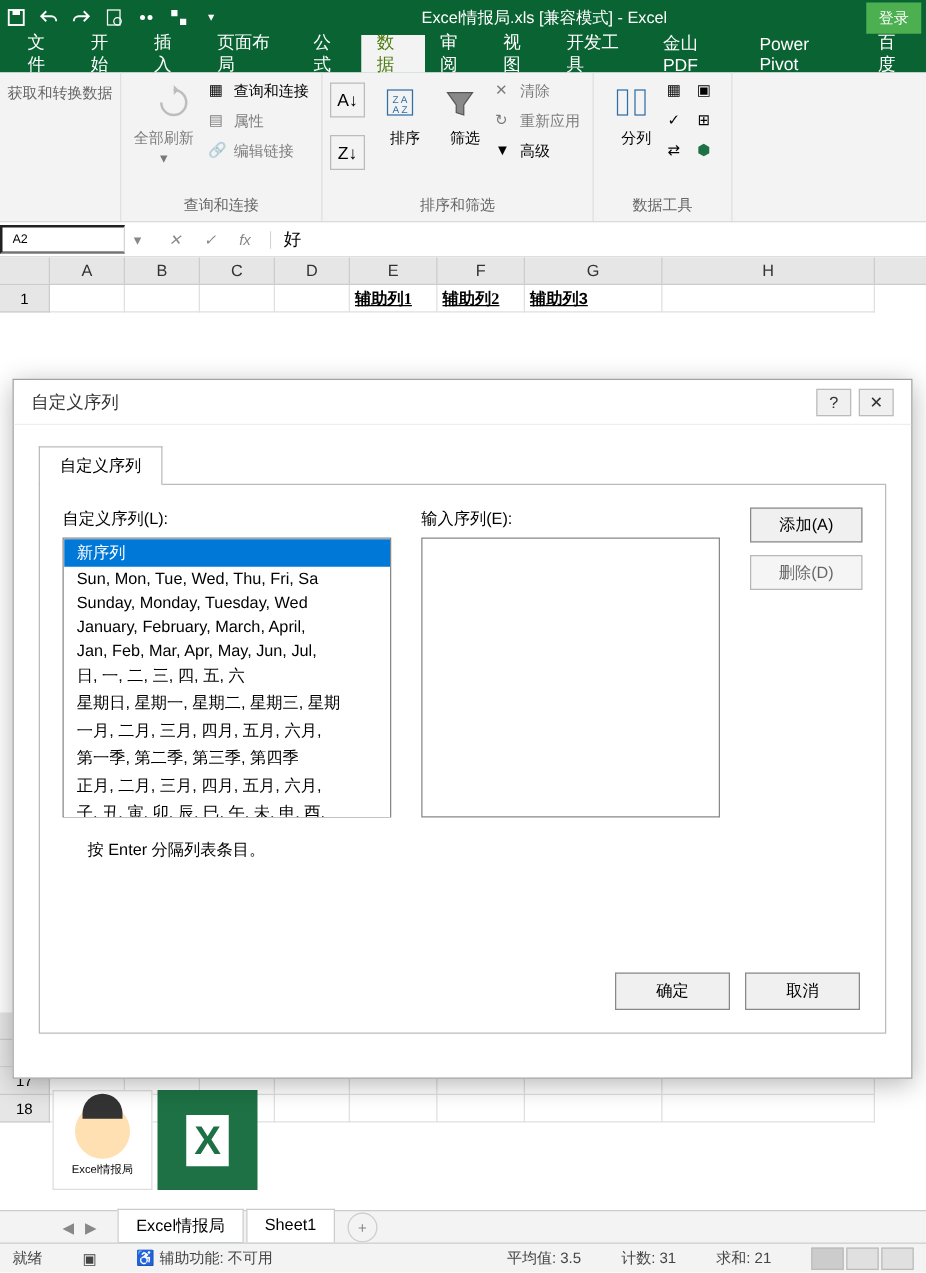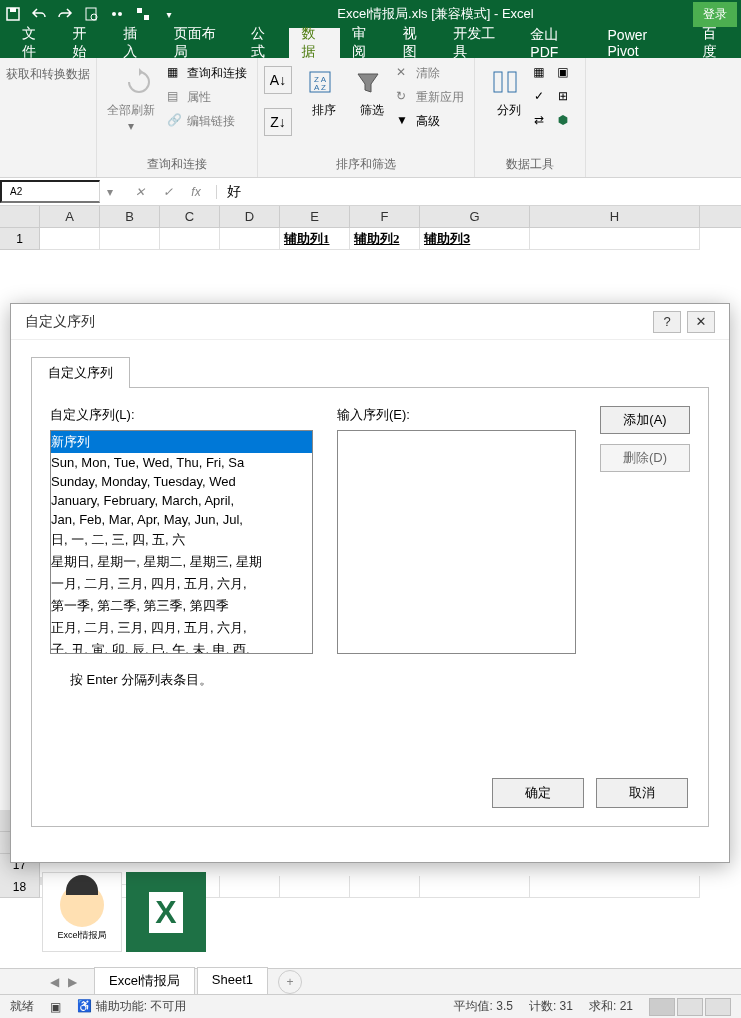--- a/index.html
+++ b/index.html
@@ -53,39 +53,39 @@
 .dialog-title .spacer { flex: 1; }
 .dialog-title .tbtn { width: 28px; height: 22px; border: 1px solid #bbb; background: #f0f0f0; margin-left: 6px; display: flex; align-items: center; justify-content: center; cursor: pointer; font-size: 13px; }
 .dialog-body { padding: 16px 20px; }
 .dialog-tabs { display: flex; }
 .dialog-tab { border: 1px solid #bbb; border-bottom: none; padding: 6px 16px; background: #fff; font-size: 13px; cursor: pointer; position: relative; top: 1px; z-index: 2;}
 .dialog-panel { border: 1px solid #bbb; padding: 18px; height: 440px; position: relative; }
 .panel-row { display: flex; gap: 24px; }
 .panel-col { flex: 1; }
 .panel-label { font-size: 13px; margin-bottom: 6px; }
 .listbox { border: 1px solid #888; height: 224px; overflow-y: auto; font-size: 13px; background: #fff; position: relative; }
-.listbox-item { padding: 2px 0; white-space: nowrap; cursor: pointer; }
+.listbox-item { padding: 2px 10px; white-space: nowrap; cursor: pointer; }
 .listbox-item.selected { background: #0078d7; color: #fff; }
 .textarea-input { width: 100%; height: 224px; border: 1px solid #888; resize: none; font-size: 13px; padding: 4px; outline: none; }
 .panel-btns { display: flex; flex-direction: column; gap: 10px; width: 90px; }
 .panel-btn { height: 28px; border: 1px solid #888; background: #f0f0f0; cursor: pointer; font-size: 13px; }
 .hint { font-size: 13px; margin-top: 14px; padding-left: 20px; }
 .dialog-footer { position: absolute; right: 20px; bottom: 18px; display: flex; gap: 12px; }
 .dialog-footer button { width: 92px; height: 30px; border: 1px solid #888; background: #f0f0f0; cursor: pointer; font-size: 13px; }
 
 
 .sheet-tabs-area { position: absolute; bottom: 24px; left: 0; right: 0; height: 26px; background: #f3f3f3; border-top: 1px solid #ccc; display: flex; align-items: center; padding-left: 50px; gap: 2px; }
 .sheet-nav { display: flex; gap: 4px; margin-right: 10px; }
 .sheet-nav-btn { width: 14px; cursor: pointer; color: #888; }
 .sheet-tab { padding: 4px 14px; background: #fff; border: 1px solid #ccc; border-bottom: none; font-size: 13px; cursor: pointer; }
 .sheet-tab.active { border-bottom: 2px solid #0a6332; }
 .sheet-add { width: 24px; height: 24px; border: 1px solid #ccc; border-radius: 50%; display: flex; align-items: center; justify-content: center; cursor: pointer; margin-left: 8px; color: #888; }
 
 
-.status-bar { position: absolute; bottom: 0; left: 0; right: 0; height: 24px; background: #f3f3f3; border-top: 1px solid #ccc; display: flex; align-items: center; padding: 0 10px; font-size: 12px; gap: 16px; color: #444; }
+.status-bar { position: absolute; bottom: 0; left: 0; right: 0; height: 24px; background: #f3f3f3; border-top: 1px solid #ccc; display: flex; align-items: center; padding: 0 10px; font-size: 12px; gap: 32px; color: #444; }
 .status-bar .sp { flex: 1; }
 .view-btns { display: flex; gap: 2px; }
 .view-btn { width: 26px; height: 18px; border: 1px solid #bbb; background: #e0e0e0; cursor: pointer; }
 .view-btn.active { background: #ccc; }
 
 
 .float-img { position: absolute; left: 42px; top: 872px; display: flex; gap: 4px; }
 .float-img .img1 { width: 80px; height: 80px; background: #fff; border: 1px solid #ddd; display:flex; flex-direction:column; align-items:center; justify-content:center; font-size: 9px; }
 .float-img .img1 .face{ width:44px;height:44px;border-radius:50%;background:#ffe0b2;position:relative;margin-bottom:2px;}
 .float-img .img1 .face::before{content:"";position:absolute;top:-8px;left:6px;right:6px;height:20px;background:#333;border-radius:16px 16px 0 0;}
@@ -306,21 +306,21 @@
         <div class="row-header">16</div>
         <div class="cell" style="width: 60px;"></div>
         <div class="cell" style="width: 60px;"></div>
         <div class="cell" style="width: 60px;"></div>
         <div class="cell" style="width: 60px;"></div>
         <div class="cell" style="width: 70px;"></div>
         <div class="cell" style="width: 70px;"></div>
         <div class="cell" style="width: 110px;"></div>
         <div class="cell" style="width: 170px;"></div>
       </div>
-      <div class="grid-row" style="position: absolute; top: 626px; left: 0px; flex-direction: column;">
+      <div class="grid-row" style="position: absolute; top: 626px; left: 0px;">
         <div class="row-header">17</div>
         <div class="cell" style="width: 60px;"></div>
         <div class="cell" style="width: 60px;"></div>
         <div class="cell" style="width: 60px;"></div>
         <div class="cell" style="width: 60px;"></div>
         <div class="cell" style="width: 70px;"></div>
         <div class="cell" style="width: 70px;"></div>
         <div class="cell" style="width: 110px;"></div>
         <div class="cell" style="width: 170px;"></div>
       </div>

